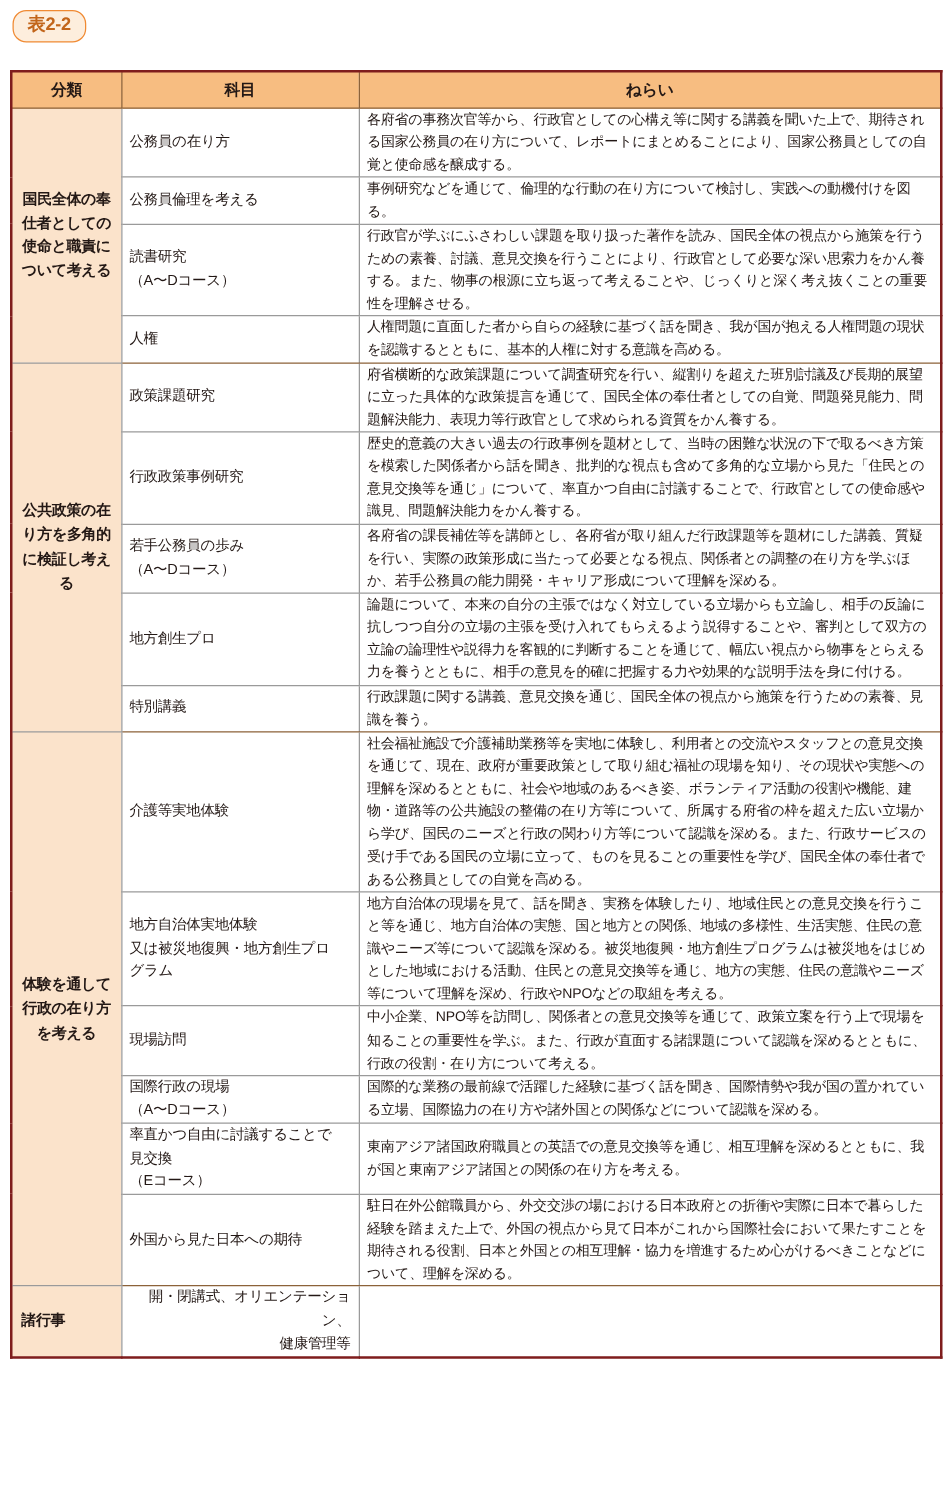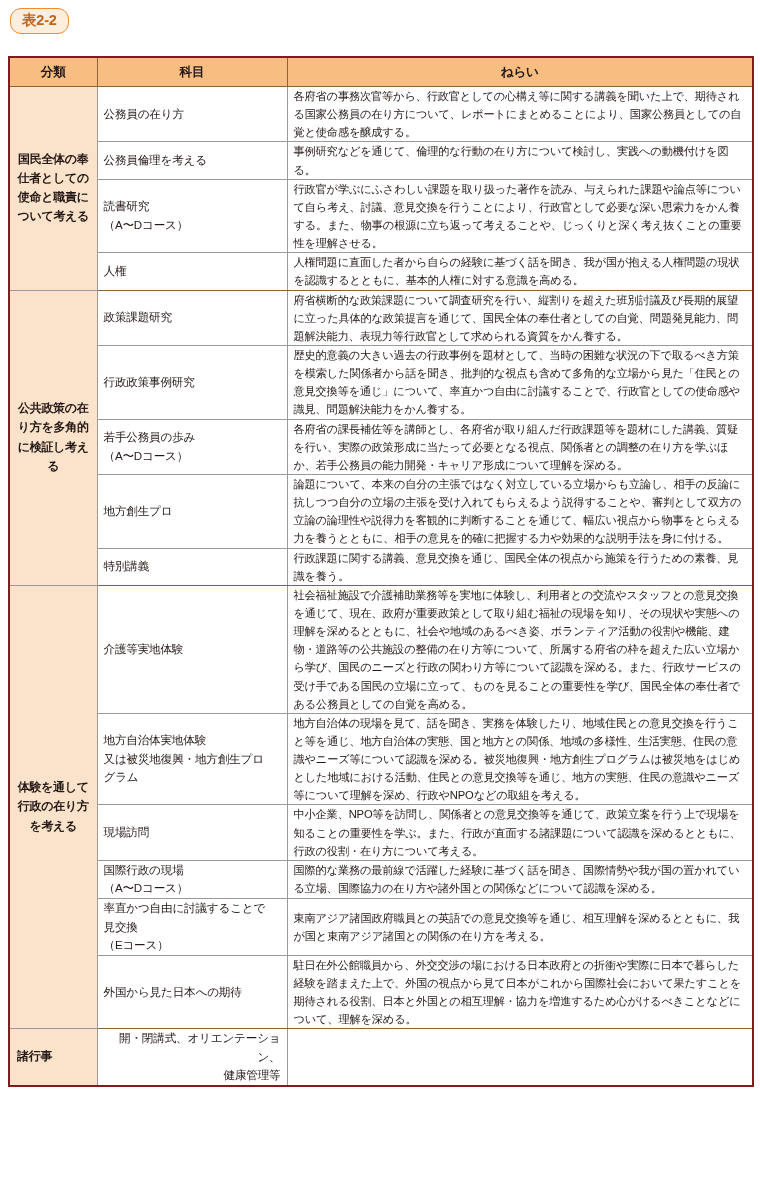--- a/index.html
+++ b/index.html
@@ -148,21 +148,21 @@
           <td class="subject-cell">
             <span class="subject-line">公務員倫理を考える</span>
           </td>
           <td class="aim-cell">事例研究などを通じて、倫理的な行動の在り方について検討し、実践への動機付けを図る。</td>
         </tr>
         <tr>
           <td class="subject-cell">
             <span class="subject-line">読書研究</span>
             <span class="subject-line">（A〜Dコース）</span>
           </td>
-          <td class="aim-cell">行政官が学ぶにふさわしい課題を取り扱った著作を読み、与えられた課題や論点等について自ら考え、討議、意見交換を行うことにより、行政官として必要な深い思索力をかん養する。また、物事の根源に立ち返って考えることや、じっくりと深く考え抜くことの重要性を理解させる。</td>
+          <td class="aim-cell">行政官が学ぶにふさわしい課題を取り扱った著作を読み、国民全体の視点から施策を行うための素養、討議、意見交換を行うことにより、行政官として必要な深い思索力をかん養する。また、物事の根源に立ち返って考えることや、じっくりと深く考え抜くことの重要性を理解させる。</td>
         </tr>
         <tr class="section-end">
           <td class="subject-cell">
             <span class="subject-line">人権</span>
           </td>
           <td class="aim-cell">人権問題に直面した者から自らの経験に基づく話を聞き、我が国が抱える人権問題の現状を認識するとともに、基本的人権に対する意識を高める。</td>
         </tr>
         <tr>
           <td class="cat-cell" rowspan="5">公共政策の在り方を多角的に検証し考える</td>
           <td class="subject-cell">

